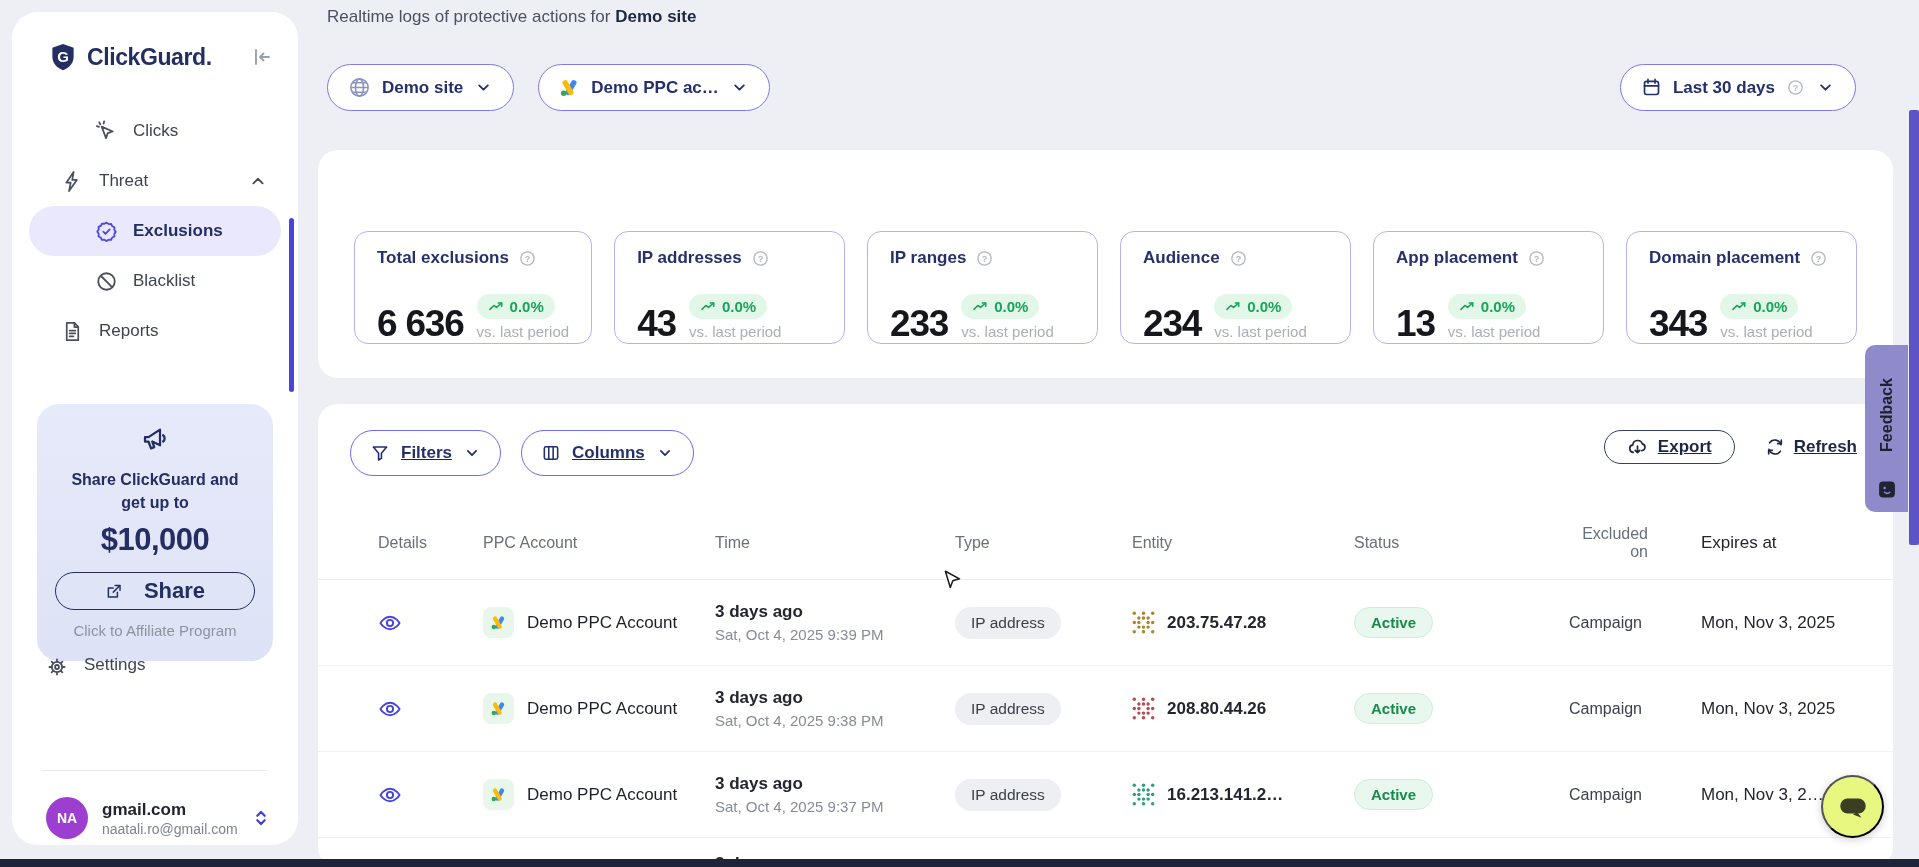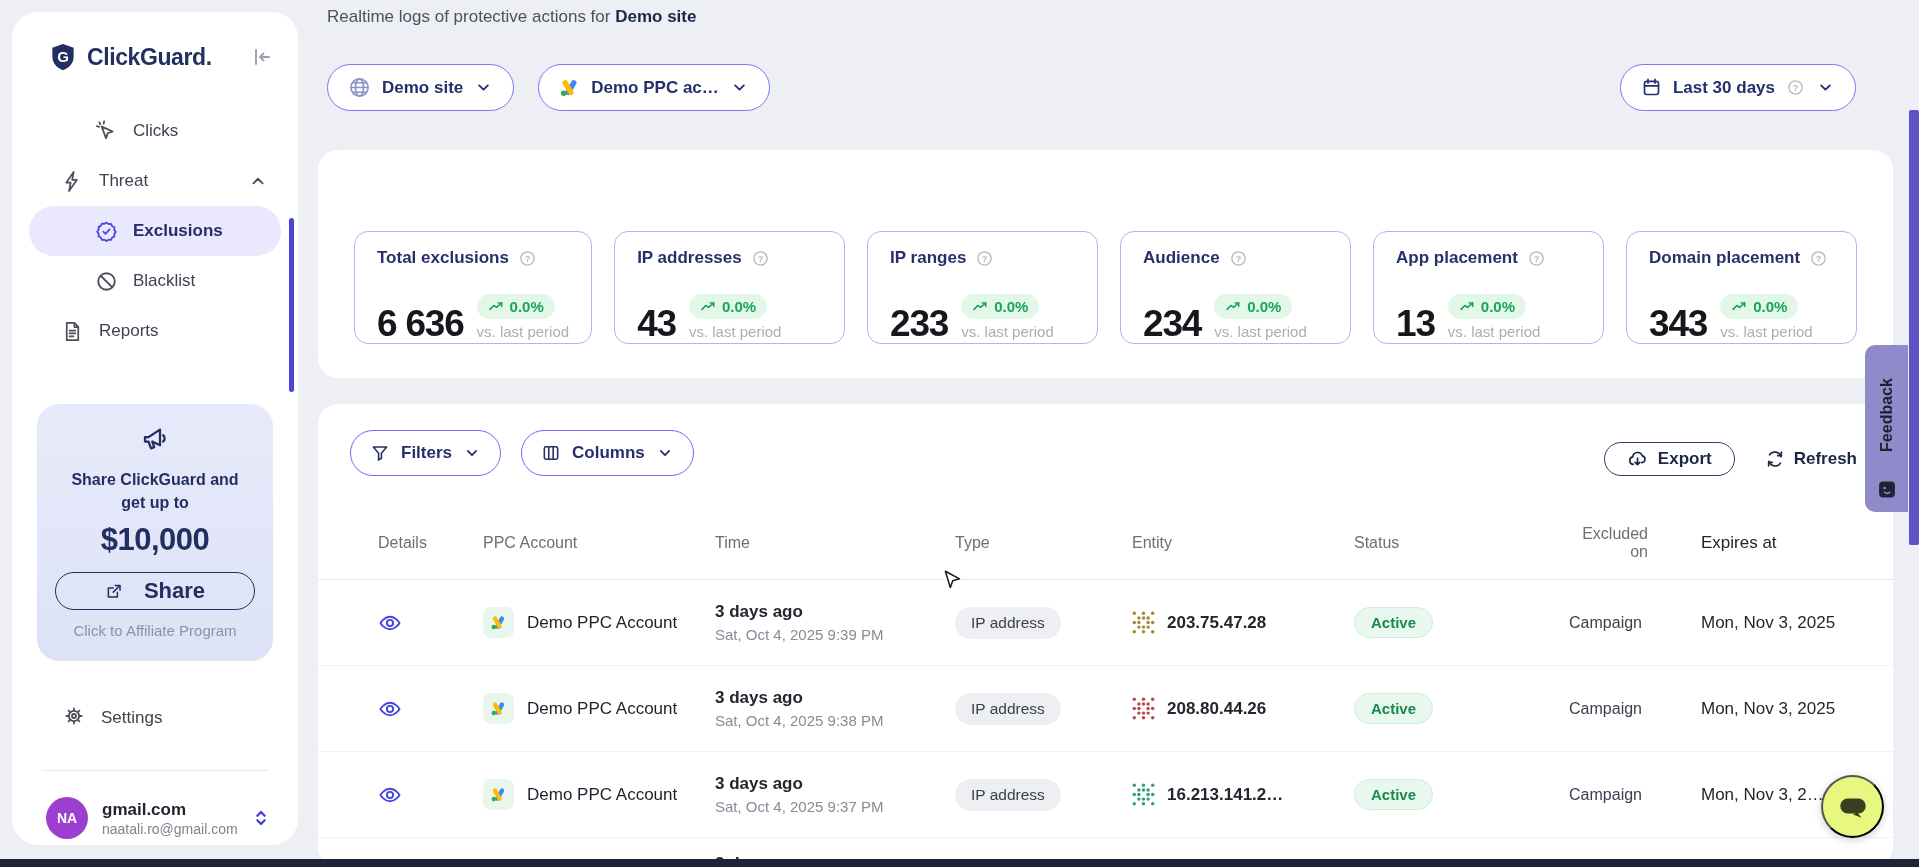--- a/index.html
+++ b/index.html
@@ -22,21 +22,21 @@
   .nav-item svg { color:#4b4f5a; }
   .side-scrollbar { position:absolute; right:4px; top:206px; width:5px; height:174px; background:#4b44d8; border-radius:3px; }
 
   .affiliate { position:absolute; left:25px; top:392px; width:236px; height:257px; background:linear-gradient(180deg,#e7eafa 0%,#dde2f6 100%); border-radius:22px; text-align:center; padding-top:20px; }
   .affiliate .mega { margin:0 auto; color:#232e63; }
   .aff-headline { margin:14px auto 0; width:190px; color:#232e63; font-size:16px; font-weight:600; line-height:23px; }
   .aff-amount { margin-top:8px; color:#232e63; font-size:31px; font-weight:700; letter-spacing:-0.5px; }
   .aff-share { margin:14px auto 0; width:200px; height:38px; border:1.5px solid #232e63; border-radius:20px; background:transparent; display:flex; align-items:center; justify-content:center; gap:21px; color:#232e63; font-size:22px; font-weight:700; cursor:pointer; }
   .aff-note { margin-top:12px; color:#8d93a0; font-size:15px; }
 
-  .settings-row { position:absolute; left:0; top:668px; width:100%; display:flex; align-items:flex-end; gap:15px; padding-left:50px; height:48px; color:#3e4350; font-size:17px; font-weight:500; cursor:pointer; }
+  .settings-row { position:absolute; left:0; top:643px; width:100%; display:flex; align-items:flex-start; gap:15px; padding-left:33px; height:48px; color:#3e4350; font-size:17px; font-weight:500; cursor:pointer; }
   .settings-row svg { color:#4b4f5a; }
   .side-divider { position:absolute; left:30px; right:30px; top:758px; height:1px; background:#e7e9ee; }
   .user-row { position:absolute; left:0; top:778px; width:100%; display:flex; align-items:center; padding:0 26px 0 34px; height:56px; cursor:pointer; }
   .avatar { width:42px; height:42px; border-radius:50%; background:#9c3fd0; color:#fff; font-size:14px; font-weight:700; display:flex; align-items:center; justify-content:center; }
   .user-texts { margin-left:14px; }
   .user-name { font-size:17px; font-weight:700; color:#202330; }
   .user-email { font-size:14px; color:#7d8390; margin-top:1px; }
   .user-chev { margin-left:auto; color:#3f3dd9; }
 
   
@@ -52,21 +52,21 @@
   .stat-card { flex:1; border:1.5px solid #b5b1f7; border-radius:14px; padding:16px 22px; background:#fff;margin-top:47px; }
   .stat-title-row { display:flex; align-items:center; gap:9px; color:#27306b; font-size:17px; font-weight:600; white-space:nowrap; }
   .help { color:#b4b8c2; }
   .stat-value-row { display:flex; align-items:flex-end; gap:13px; margin-top:26px; }
   .stat-value { font-size:37px; font-weight:700; color:#16171d; letter-spacing:-1.2px; line-height:0.9; white-space:nowrap; }
   .trend-pill { display:inline-flex; align-items:center; gap:6px; background:#e3f7e9; color:#18a45a; font-size:15px; font-weight:700; padding:4px 11px; border-radius:15px; }
   .stat-caption { font-size:15px; color:#a9aeb9; margin-top:4px; white-space:nowrap; }
 
   
   .table-panel { position:absolute; left:318px; top:404px; width:1575px; height:463px; background:#fff; border-radius:20px; overflow:hidden; }
-  .toolbar { display:flex; align-items:flex-end; padding:26px 36px 0 32px; }
+  .toolbar { display:flex; align-items:flex-start; padding:26px 36px 0 32px;text-decoration:underline; }
   .toolbar .left { display:flex; gap:20px; }
   .tool-pill { display:inline-flex; align-items:center; gap:11px; height:46px; padding:0 19px; border:1.5px solid #6d6af0; border-radius:23px; background:#fff; color:#23306b; font-size:17px; font-weight:600; cursor:pointer; }
   .toolbar .right { margin-left:auto; display:flex; align-items:center; gap:30px; }
   .export-btn { display:inline-flex; align-items:center; gap:10px; height:34px; padding:0 22px; border:1.5px solid #333e6b; border-radius:23px; background:#fff; color:#1d2745; font-size:17px; font-weight:600; cursor:pointer; }
   .refresh-btn { display:inline-flex; align-items:center; gap:9px; color:#1d2745; font-size:17px; font-weight:600; background:none; border:none; cursor:pointer; }
 
   .t-grid { display:grid; grid-template-columns:105px 232px 240px 177px 222px 144px 150px 185px; padding-left:60px; align-items:center; }
   .t-head { margin-top:30px; height:74px; border-bottom:1px solid #e9ecef; color:#697077; font-size:16px; }
   .t-head .col-excl { justify-self:end; width:86px; text-align:right; }
   .t-row { height:86px; border-bottom:1px solid #eff1f3; }

